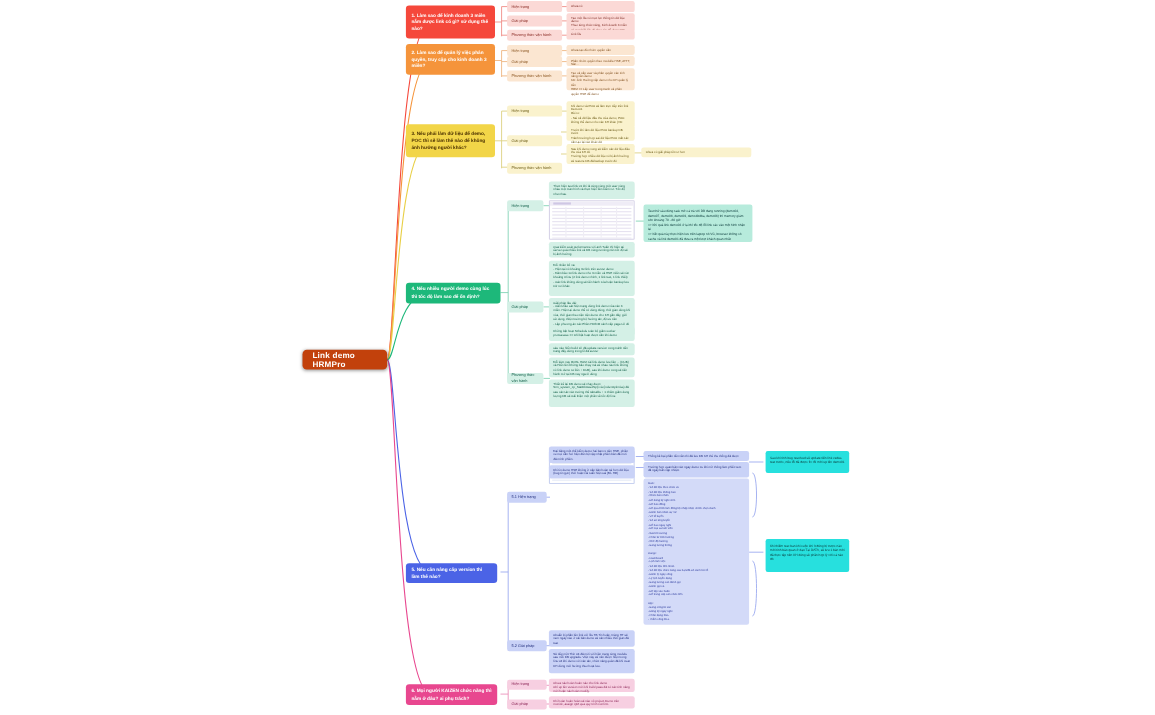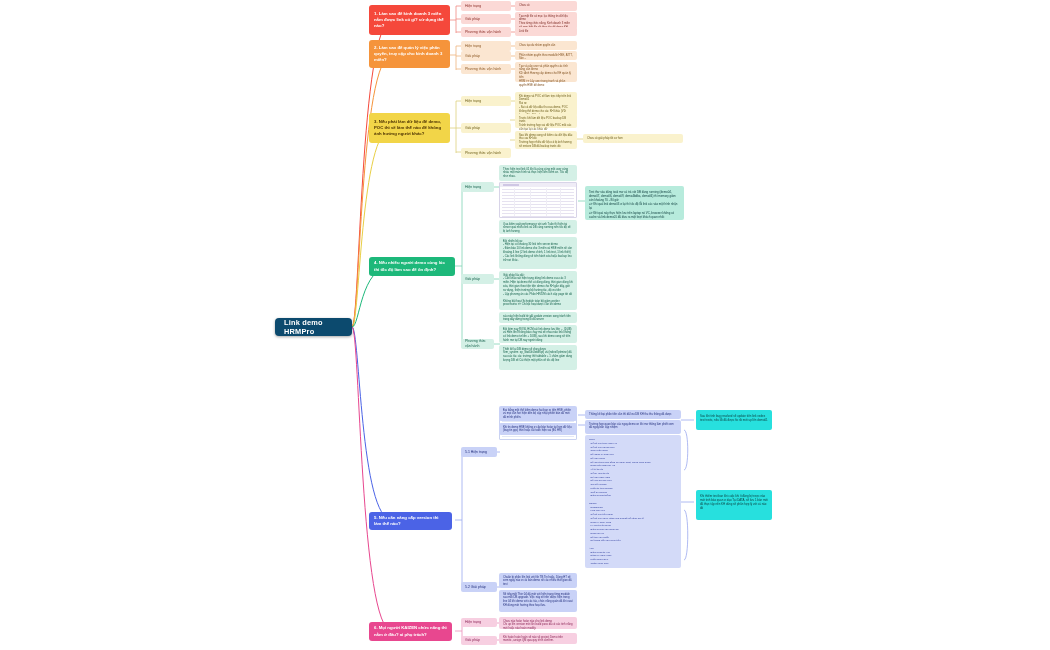--- a/index.html
+++ b/index.html
@@ -6,21 +6,21 @@
   body{
     width:1050px;height:650px;position:relative;overflow:hidden;
     background:#ffffff;
     font-family:"Liberation Sans","DejaVu Sans",sans-serif;
     -webkit-font-smoothing:antialiased;
   }
   #canvas{position:absolute;left:0;top:0;width:1050px;height:650px;}
   svg.edges{position:absolute;left:0;top:0;width:1050px;height:650px;pointer-events:none;}
   .node{position:absolute;box-sizing:border-box;border-radius:3px;}
   .root{
-    background:#0c4a6e;color:#ffffff;font-weight:bold;font-size:7.4px;
+    background:#c2410c;color:#ffffff;font-weight:bold;font-size:7.4px;
     padding:6px 9px;border-radius:4px;letter-spacing:.2px;
     box-shadow:0 1px 3px rgba(0,0,0,.35);
     display:flex;align-items:center;justify-content:flex-start;
   }
   .branch{
     color:#ffffff;font-weight:bold;font-size:4.3px;line-height:1.42;
     padding:4px 5px;border-radius:3px;
     display:flex;align-items:center;
   }
   .branch.dark{color:#4a3000;}

